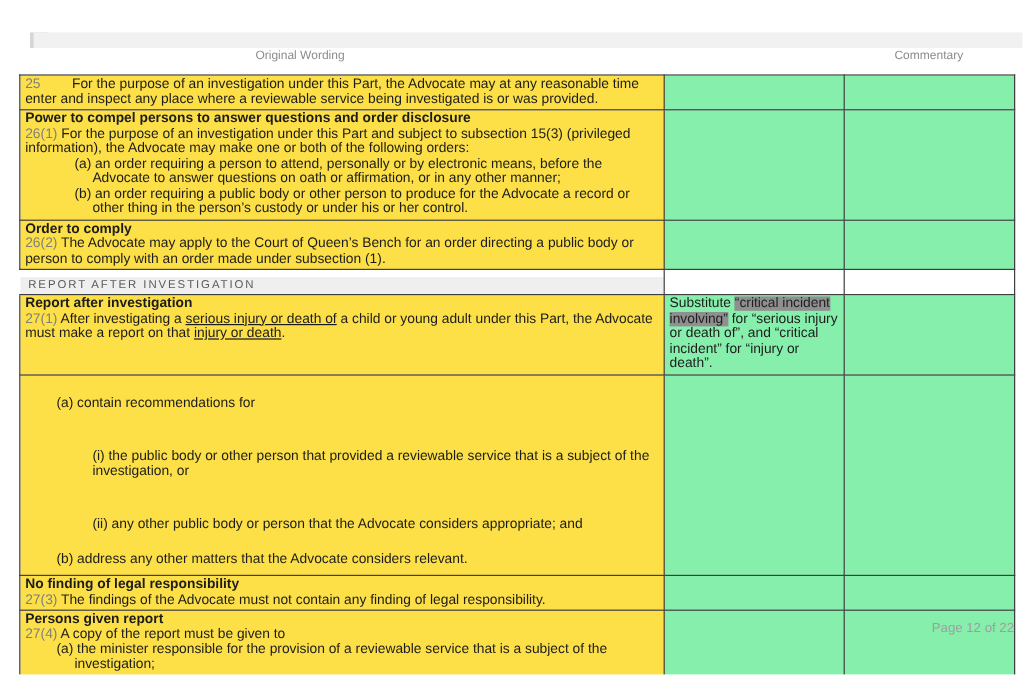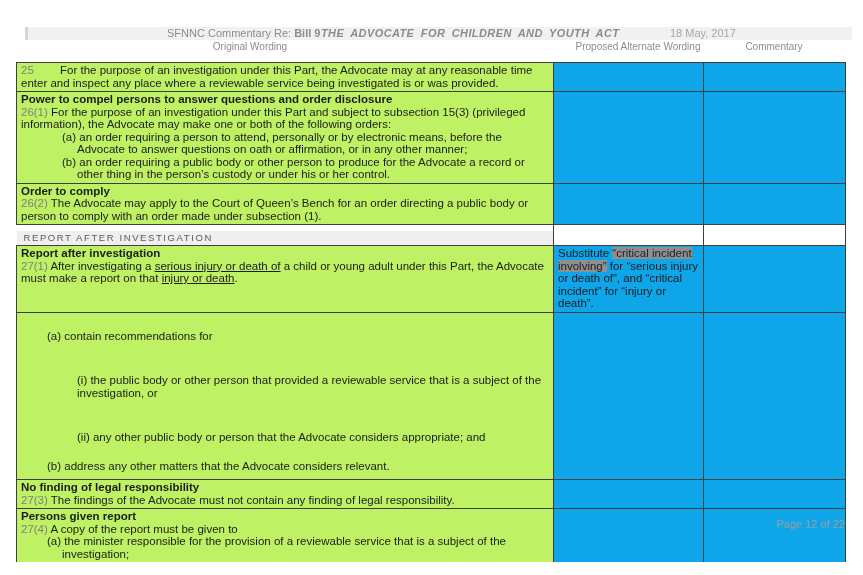--- a/index.html
+++ b/index.html
@@ -25,22 +25,22 @@
   .col-heads { position:absolute; top:40px; left:0; width:863px; height:13px;
                font-size:10px; line-height:13px; color:#8c8c8c; }
   .ch1 { position:absolute; left:150px; width:200px; text-align:center; }
   .ch2 { position:absolute; left:558px; width:160px; text-align:center; }
   .ch3 { position:absolute; left:703px; width:142px; text-align:center; }
 
   
   table.doc { position:absolute; left:16px; top:62px; width:829px;
               border-collapse:collapse; table-layout:fixed;
               font-size:11.5px; line-height:12.5px; color:#1c1c1c; }
-  td { border:1px solid #3f3f3f; vertical-align:top; padding:1px 4px 2px 4px; background:#0ea5e9; }
-  td.c1 { background:#bef264; }
+  td { border:1px solid #3f3f3f; vertical-align:top; padding:1px 4px 2px 4px; background:#86efac; }
+  td.c1 { background:#fde047; }
   .h   { font-weight:bold; }
   .sec { color:#7f7f7f; }
   .num25 { color:#7f7f7f; display:inline-block; width:39px; }
   .u { text-decoration:underline; }
   .li-hang  { padding-left:56px; text-indent:-15px; }  
   .li-a7    { padding-left:26px;margin-top:16px; }                     
   .li-i     { padding-left:56px;margin-top:32px; }                     
   .li-hang9 { padding-left:41px; text-indent:-15px; }  
   .pb6 { padding-bottom:7px; }
 
@@ -61,28 +61,22 @@
   .footer { position:absolute; top:518px; left:703px; width:142px; text-align:right;
             font-size:11px; color:#9e9e9e; }
 </style>
 </head>
 <body>
 
 <div class="page">
 
   <div class="hdr-block"></div>
   <div class="hdr-band"></div>
-  <div class="hdr-line">
-    <span class="hdr-prefix"><span>SFNNC Commentary Re: </span><span class="hdr-bill">Bill 9</span></span>
-    <span class="hdr-title">THE ADVOCATE FOR CHILDREN AND YOUTH ACT</span>
-    <span class="hdr-date">18 May, 2017</span>
-  </div>
   <div class="col-heads">
     <span class="ch1">Original Wording</span>
-    <span class="ch2">Proposed Alternate Wording</span>
     <span class="ch3">Commentary</span>
   </div>
 
   <table class="doc">
     <colgroup>
         <col style="width:537px">
         <col style="width:150px">
         <col style="width:142px">
       </colgroup>
 

